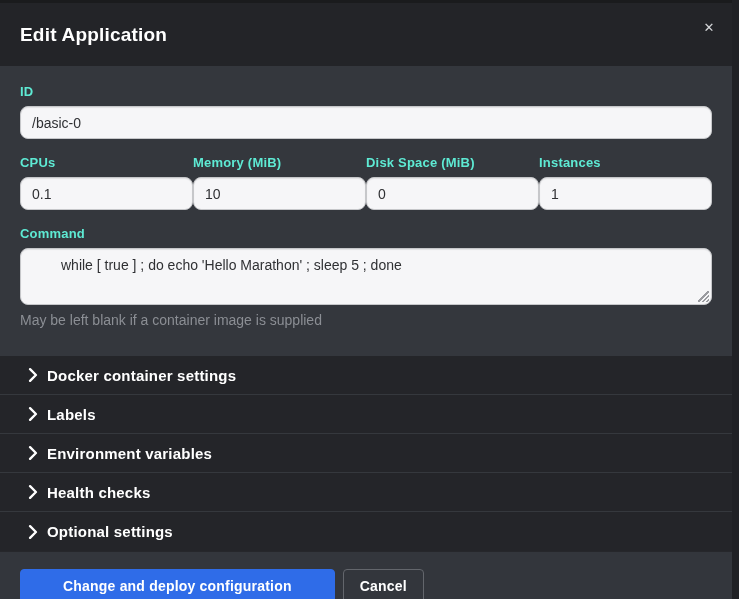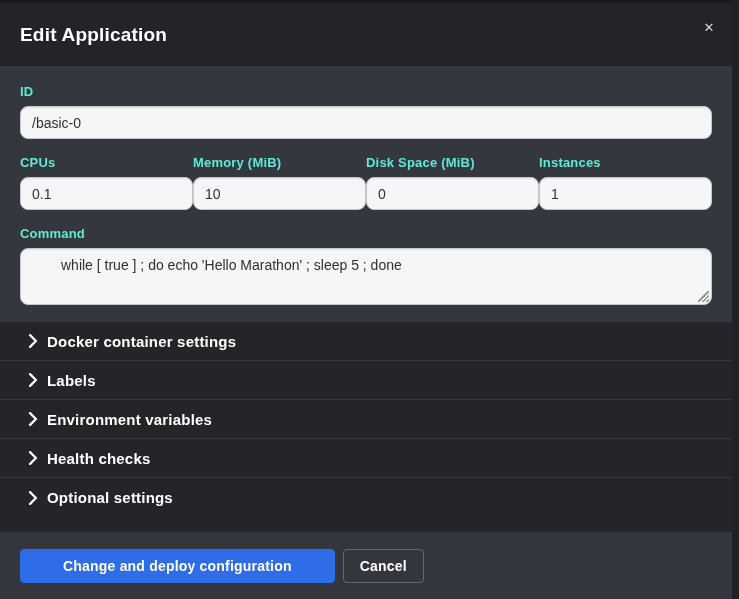--- a/index.html
+++ b/index.html
@@ -41,21 +41,21 @@
     cursor: pointer;
     font-family: "Liberation Sans", sans-serif;
   }
   
   .modal-body {
     background: #34373d;
     padding: 18px 20px 16px 20px;
     flex: 0 0 auto;
   }
   .form-group { margin-bottom: 16px; }
-  .form-group:last-child { margin-bottom: 1px; }
+  .form-group:last-child { margin-bottom: 12px; }
   .field-label {
     display: block;
     color: #5eead4;
     font-size: 13px;
     font-weight: 700;
     margin-bottom: 7px;
     letter-spacing: .2px;
   }
   .text-input, .text-area {
     width: 100%;
@@ -197,20 +197,21 @@
         <input class="text-input" type="text" value="1" style="">
       </div>
     </div>
 
     <div class="form-group">
       <label class="field-label">Command</label>
       <div class="textarea-wrap">
         <textarea class="text-area" style="">while [ true ] ; do echo 'Hello Marathon' ; sleep 5 ; done</textarea>
         <span class="resize-handle"></span>
       </div>
+      <div class="help-text">May be left blank if a container image is supplied</div>
     </div>
 
   </div>
 
   <div class="accordion">
 
     <div class="accordion-row">
       <span class="chevron">
         <svg width="10" height="14" viewBox="0 0 8 12">
             <path d="M1.5 1 L6.5 6 L1.5 11" stroke="#ffffff" stroke-width="2" fill="none" stroke-linecap="round" stroke-linejoin="round"></path>

